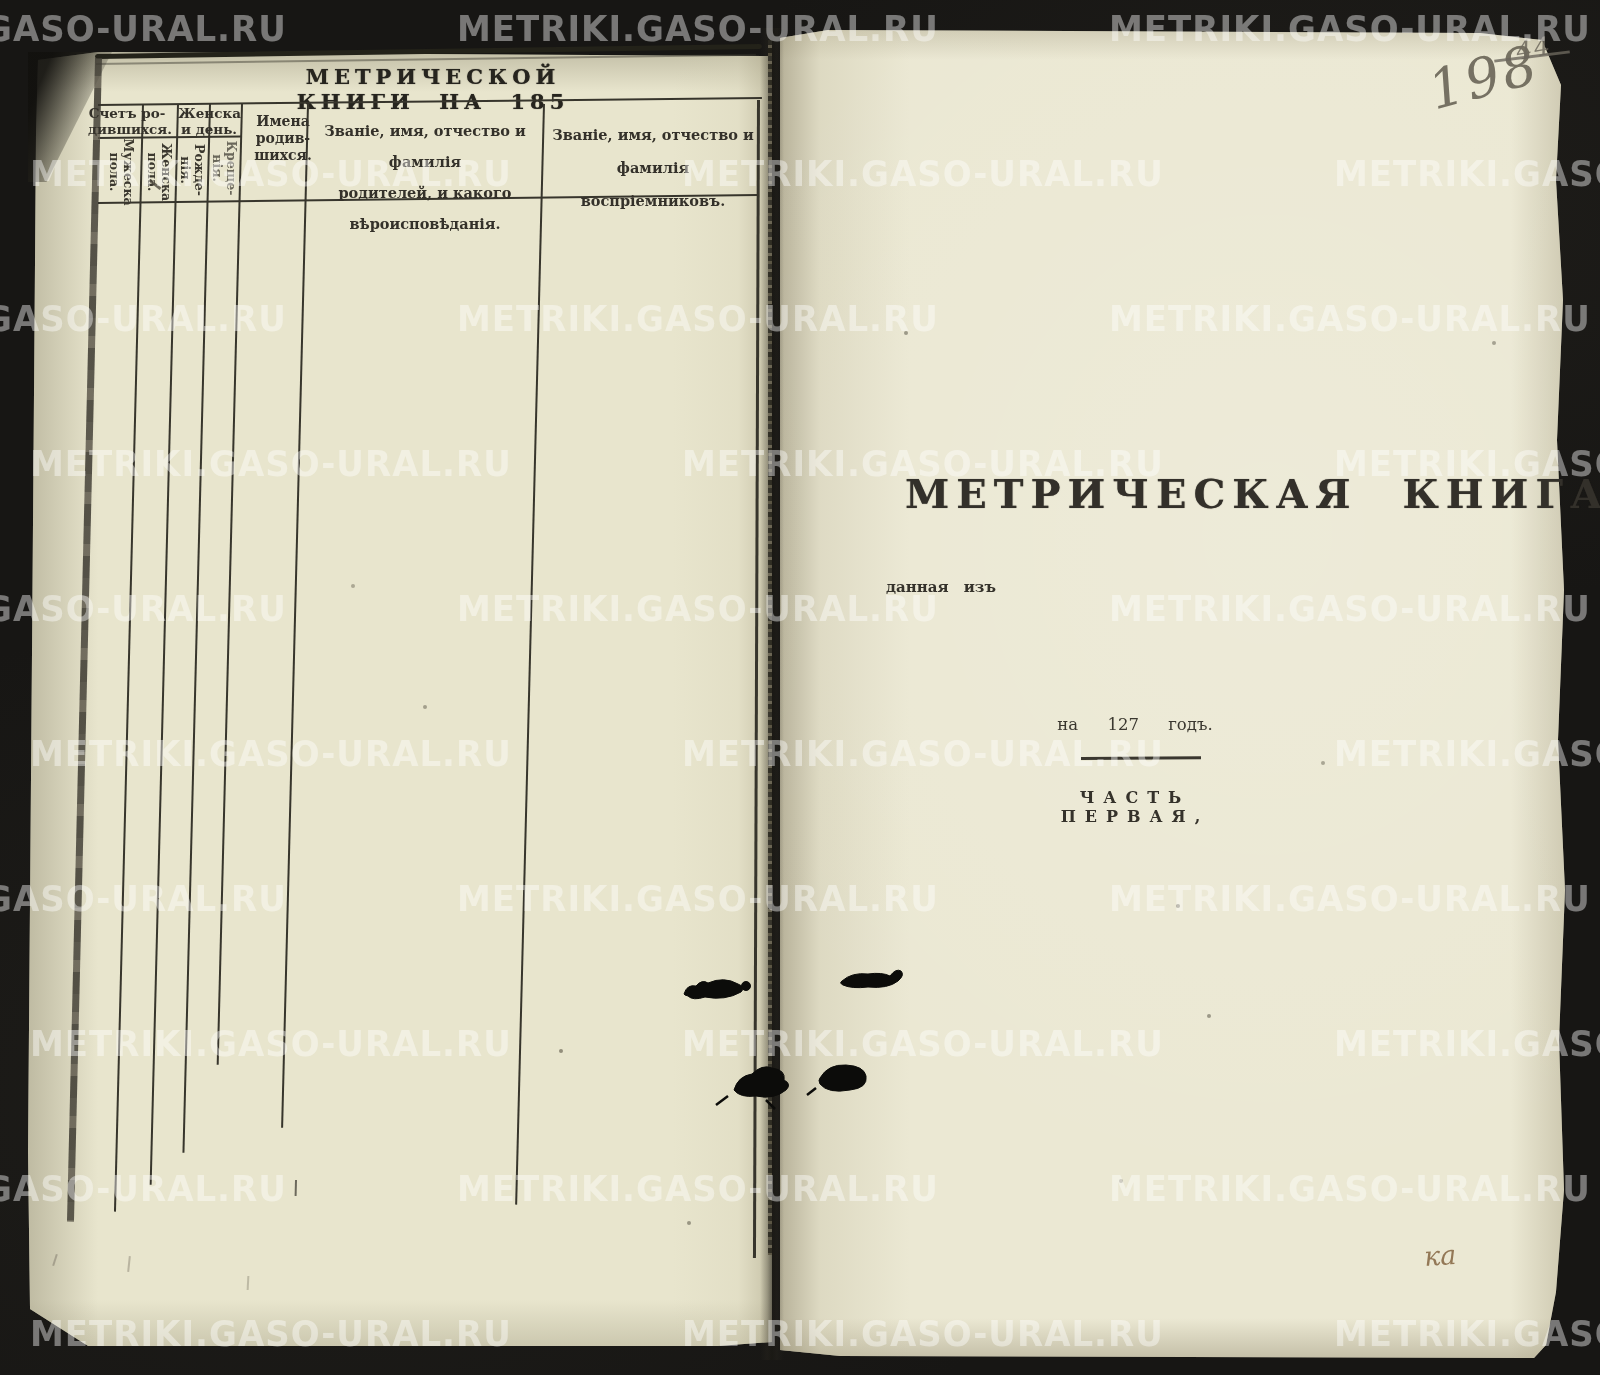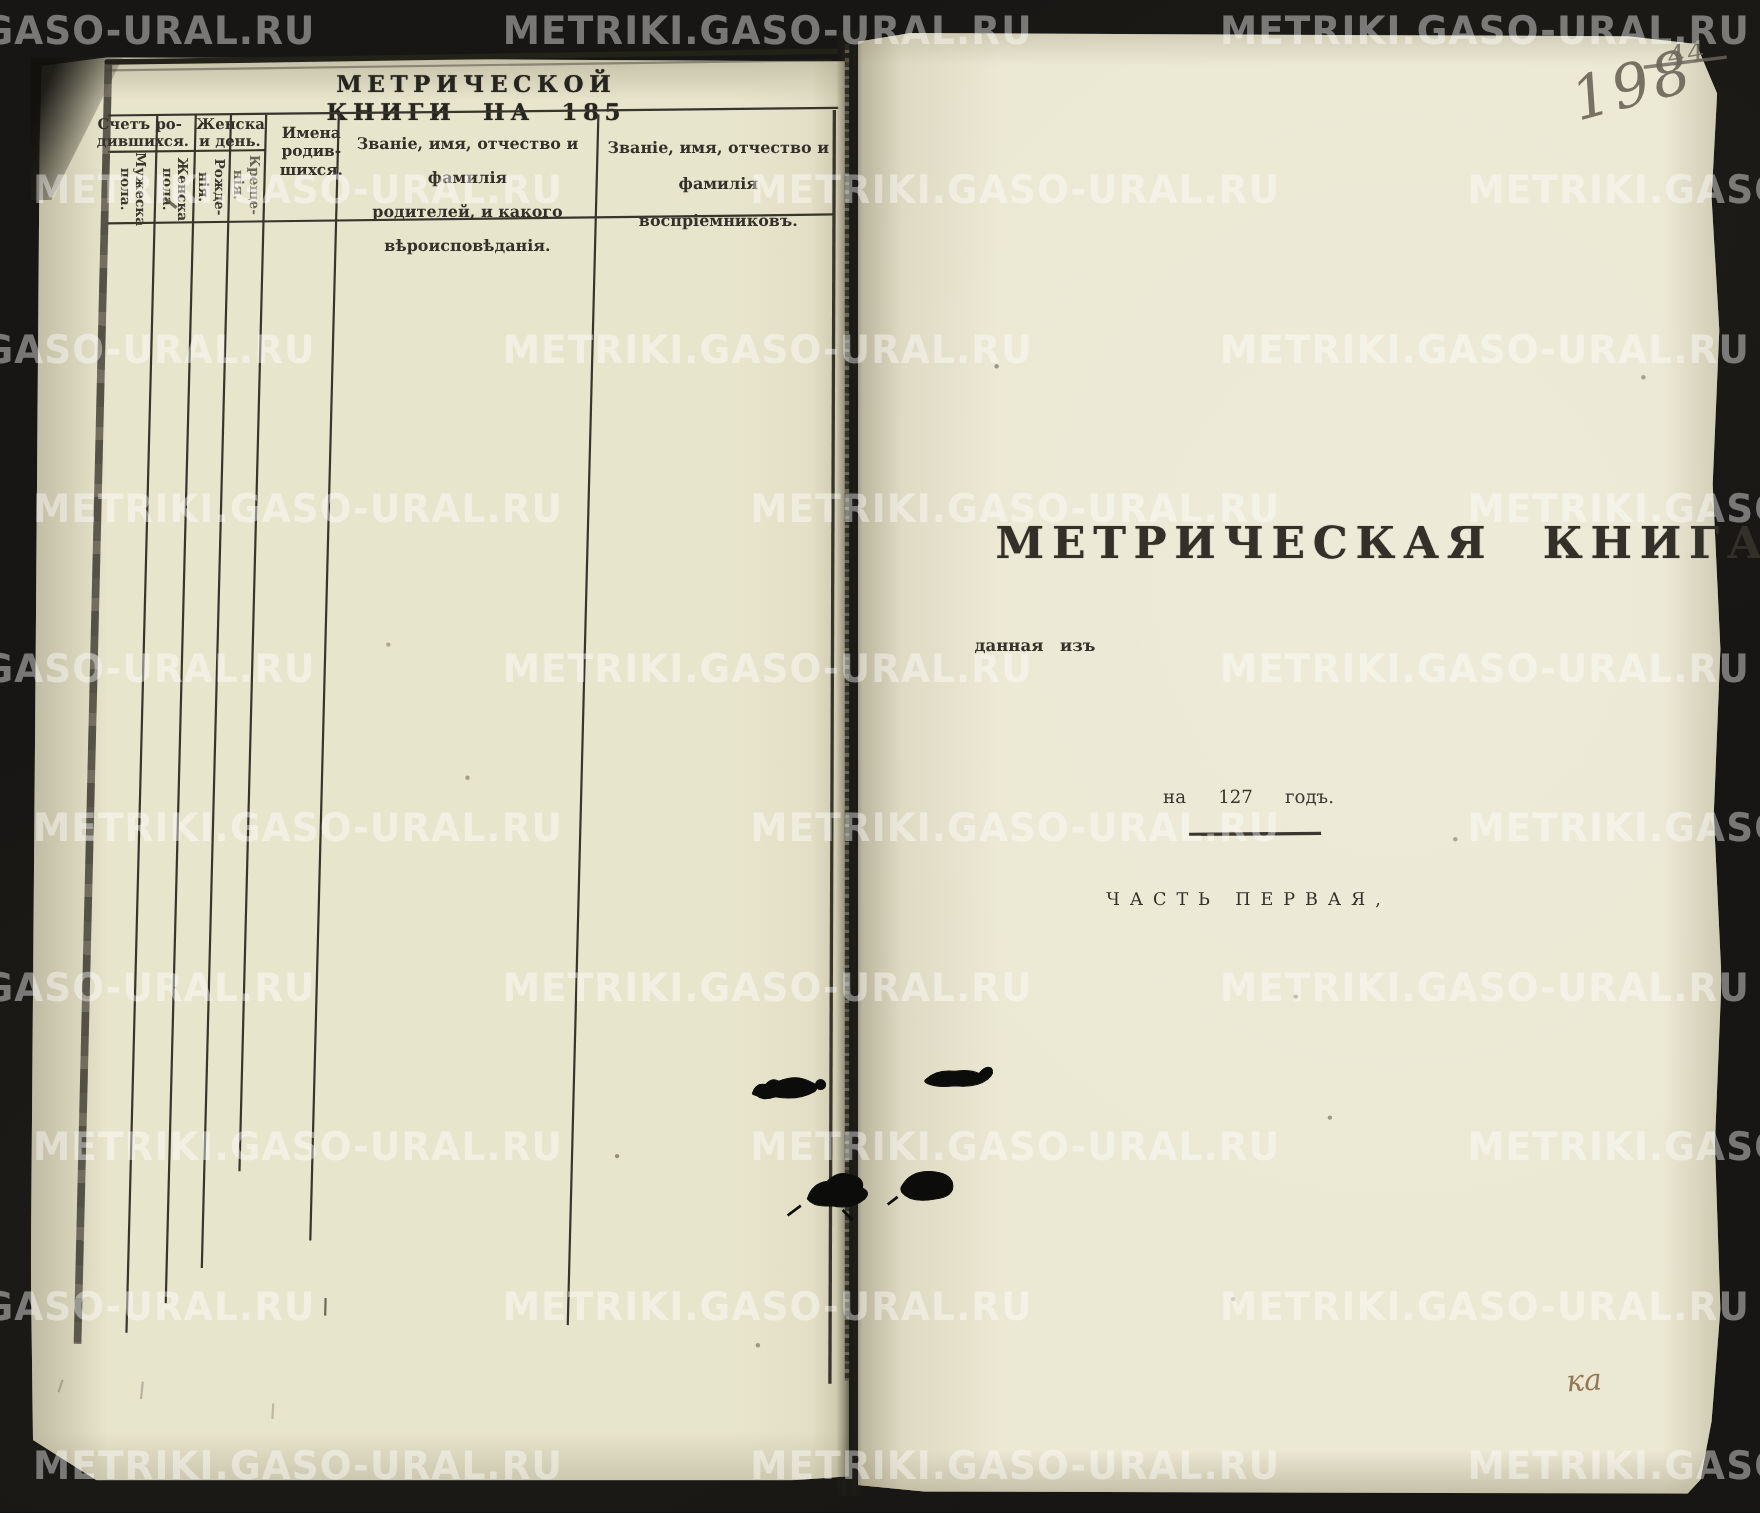--- a/index.html
+++ b/index.html
@@ -121,21 +121,21 @@
 
   <div class="print center" style="left:905px;top:470px;width:430px;font-size:40px;font-weight:700;letter-spacing:7px;word-spacing:24px;color:#33302a;text-shadow:0 0 1px rgba(45,42,35,.6);white-space:nowrap;">МЕТРИЧЕСКАЯ КНИГА,</div>
 
   <div class="print" style="left:886px;top:578px;font-size:15px;font-weight:700;word-spacing:10px;color:#35322b;">данная изъ</div>
 
 
   <div class="print center" style="left:1010px;top:715px;width:250px;font-size:16.5px;word-spacing:24px;color:#3a372f;">на 127 годъ.</div>
 
   <div class="hline" style="left:1081px;top:757px;width:120px;height:2.5px;background:#3a372f;transform:rotate(-0.4deg);"></div>
 
-  <div class="print center" style="left:1000px;top:788px;width:270px;font-size:16px;font-weight:400;letter-spacing:9px;color:#35322b;margin-top:20px;">ЧАСТЬ ПЕРВАЯ,</div>
+  <div class="print center" style="left:1000px;top:788px;width:270px;font-size:16px;font-weight:700;letter-spacing:9px;color:#35322b;">ЧАСТЬ ПЕРВАЯ,</div>
 
 
   <div class="hw" style="left:1428px;top:46px;font-size:54px;letter-spacing:3px;color:#6a6557;transform:rotate(-15deg);opacity:.9;">198</div>
   <div class="hw" style="left:1516px;top:34px;font-size:25px;color:#6f6a5e;transform:rotate(-10deg);opacity:.85;letter-spacing:2px;">44</div>
   <div class="abs" style="left:1494px;top:55px;width:76px;height:2.5px;background:#6b675c;transform:rotate(-7deg);opacity:.8;"></div>
   <div class="hw" style="left:1424px;top:1240px;font-size:27px;color:#8a6c49;transform:rotate(-4deg);opacity:.9;">ка</div>
 
   <div class="abs gutter"></div>
   <div class="abs gutter-line"></div>
 

